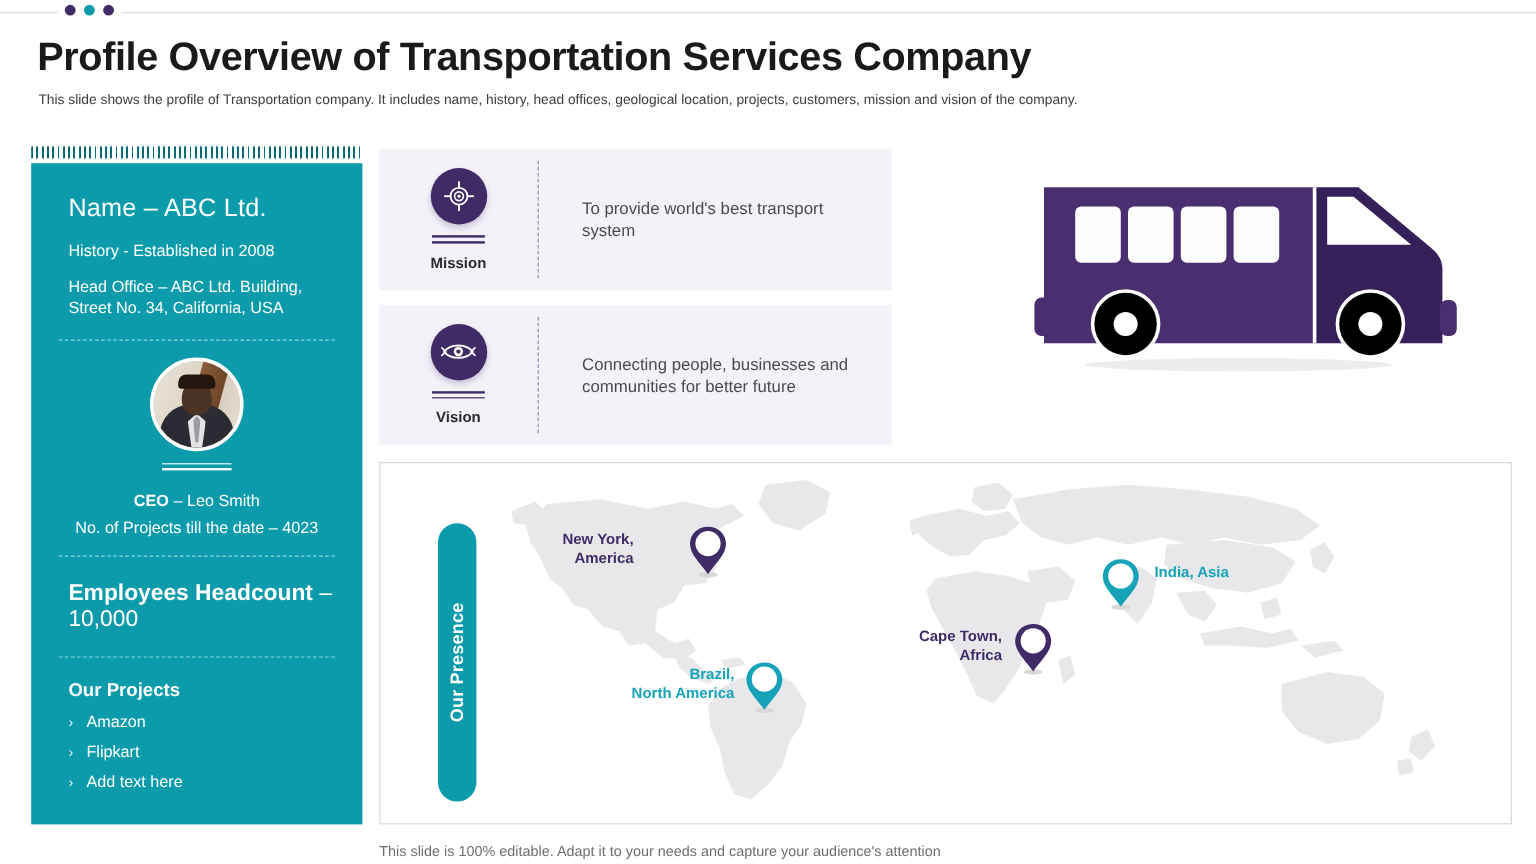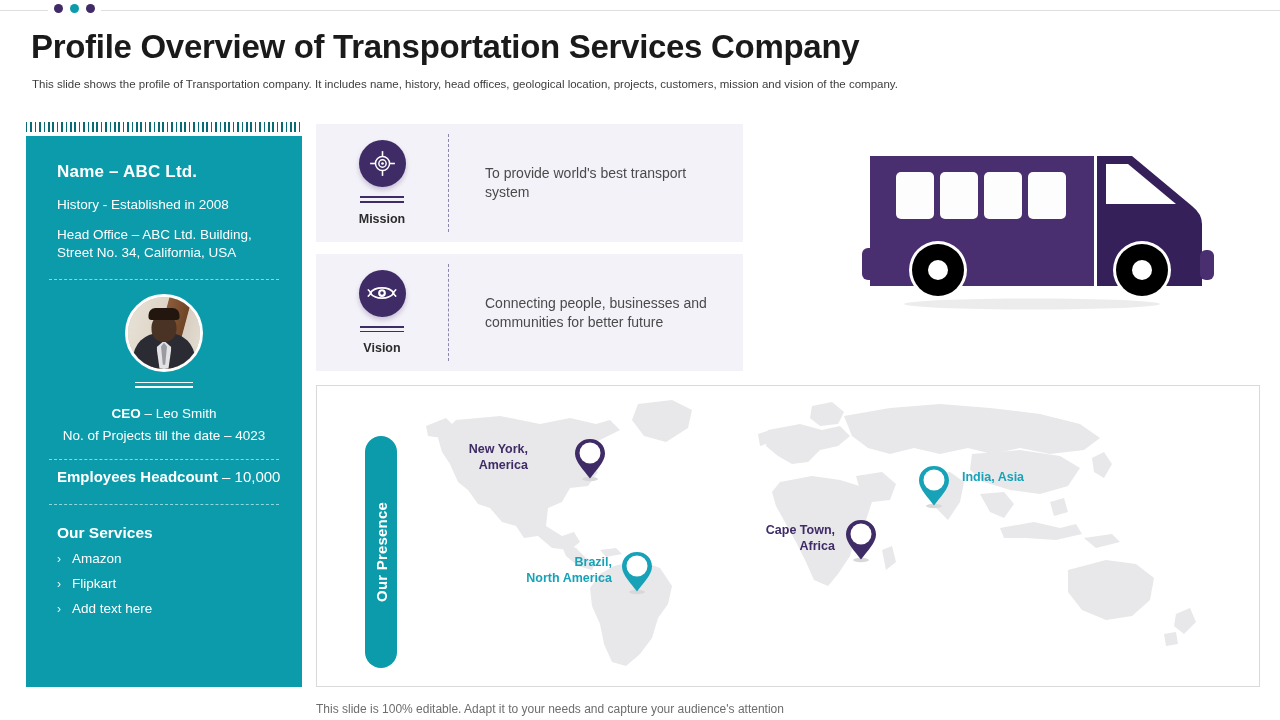--- a/index.html
+++ b/index.html
@@ -38,21 +38,21 @@
   .ticks {
     position: absolute; left: 26px; top: 122px; width: 276px; height: 10px;
     background-image: repeating-linear-gradient(to right,
         #0a6a74 0px, #0a6a74 1.5px, transparent 1.5px, transparent 4.4px);
   }
   .profile-card {
     position: absolute; left: 26px; top: 136px; width: 276px; height: 551px;
     background: #0b9bab; color: #ffffff; padding: 18px 16px 0 16px;
   }
   .pc-name {
-    font-size: 17px; font-weight: bold; letter-spacing: 0.2px;
+    font-size: 21px; font-weight: normal; letter-spacing: 0.2px;
     margin: 8px 0 0 15px;
   }
   .pc-line { font-size: 13.5px; margin: 14px 0 0 15px; line-height: 1.35; }
   .pc-line.addr { margin-top: 12px; }
   .dashed {
     border: none; border-top: 1.5px dashed #8fd7de;
     margin: 16px 7px 0 7px;
   }
   .avatar-wrap { display: flex; flex-direction: column; align-items: center; margin-top: 14px; }
   .avatar {
@@ -66,21 +66,21 @@
   .avatar .body { position:absolute; left:50%; bottom:-2px; transform:translateX(-50%); width:62px; height:38px; border-radius:26px 26px 0 0; background:#2b2b33; }
   .avatar .shirt { position:absolute; left:50%; bottom:-2px; transform:translateX(-50%); width:15px; height:30px; background:#e3e3e6; clip-path: polygon(50% 0,100% 22%,78% 100%,22% 100%,0 22%); }
   .avatar .tie { position:absolute; left:50%; bottom:4px; transform:translateX(-50%); width:6px; height:22px; background:#9a9aa2; clip-path: polygon(50% 0,100% 18%,70% 100%,30% 100%,0 18%); }
   .ul-lines { margin-top: 10px; width: 58px; }
   .ul-lines span { display: block; height: 1.5px; background: #ffffff; margin-bottom: 3px; opacity:.95; }
 
   .pc-ceo { text-align: center; font-size: 13.5px; margin-top: 15px; }
   .pc-ceo b { font-weight: bold; }
   .pc-projects { text-align: center; font-size: 13.5px; margin-top: 7px; }
 
-  .pc-head { font-size: 15px; margin-top: 8px; margin-left: 15px; }
+  .pc-head { font-size: 19px; margin-top: 20px; margin-left: 15px; }
   .pc-head b { font-weight: bold; }
 
   .pc-cust-title { font-size: 15.5px; font-weight: bold; margin: 19px 0 0 15px; }
   .cust-list { list-style: none; margin: 9px 0 0 15px; }
   .cust-list li { font-size: 13.5px; margin-bottom: 10px; display: flex; gap: 11px; align-items: baseline; }
   .cust-list li .chev { font-size: 12px; opacity: .9; }
 
   
   .mv-box {
     position: absolute; background: #f4f2f9; display: flex; align-items: center;
@@ -188,21 +188,21 @@
 
     <hr class="dashed">
 
     <div class="pc-head">
       <b>Employees Headcount</b>
       <span>– 10,000</span>
     </div>
 
     <hr class="dashed" style="margin-top:19px">
 
-    <div class="pc-cust-title">Our Services</div>
+    <div class="pc-cust-title">Our Projects</div>
     <ul class="cust-list">
       <li>
         <span class="chev">›</span>
         <span>Amazon</span>
       </li>
       <li>
         <span class="chev">›</span>
         <span>Flipkart</span>
       </li>
       <li>

